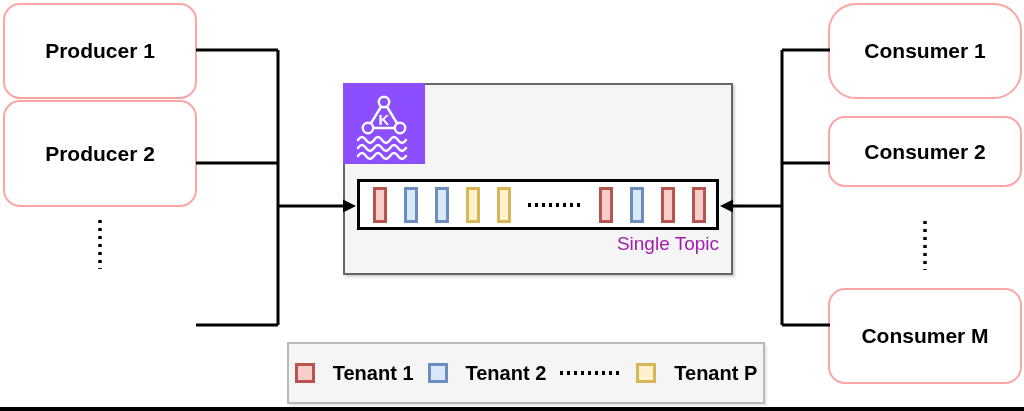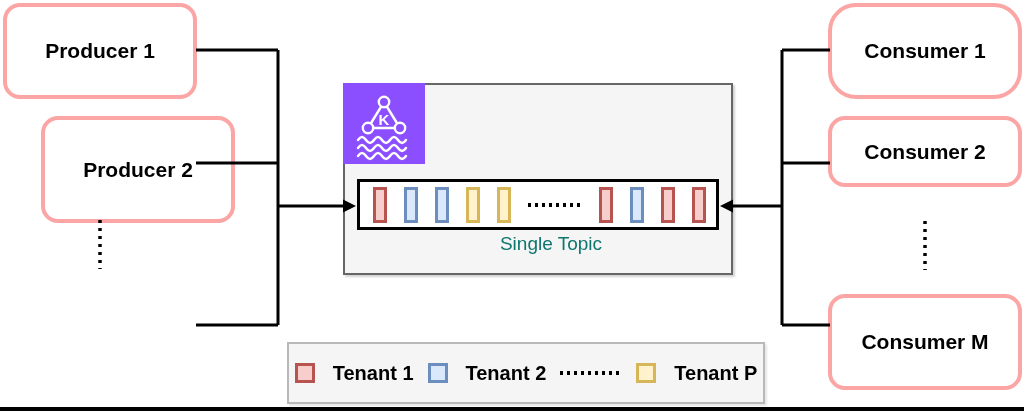--- a/index.html
+++ b/index.html
@@ -5,32 +5,32 @@
   html,body { margin:0; padding:0; background:#fff; }
   .canvas {
     position:relative; width:1024px; height:411px;
     background:#ffffff; overflow:hidden;
     font-family:"Liberation Sans", sans-serif;
   }
 
   
   .node {
     position:absolute; width:194px; height:96px;
-    background:#ffffff; border:4px solid #fca5a5;
+    background:#ffffff; border:2px solid #fca5a5;
     border-radius:17px; box-sizing:border-box;
     display:flex; align-items:center; justify-content:center;
     font-size:21px; font-weight:bold; color:#000;
     z-index:2;
   }
   .p1 { left:3px;   top:3px;   }
-  .p2 { left:3px;   top:116px; height:107px;margin-left:38px; }
+  .p2 { left:3px;   top:100px; height:107px; }
   .pN { left:3px;   top:277px; height:98px; }
   .c1 { left:828px; top:3px;border-radius:28px;   }
   .c2 { left:828px; top:116px; height:71px; }
-  .cM { left:828px; top:294px;border-radius:17px; }
+  .cM { left:828px; top:288px;border-radius:17px; }
 
   
   .cluster {
     position:absolute; left:343px; top:83px; width:390px; height:192px;
     background:#f5f5f5; border:2px solid #666;
     box-sizing:border-box; z-index:1;
     box-shadow:2px 2px 2px rgba(0,0,0,0.18);
   }
 
   
@@ -49,22 +49,22 @@
   }
   .message {
     width:14px; height:36px; border:3px solid; box-sizing:border-box;
     flex:0 0 auto;
   }
   .msg-dots {
     width:54px; height:4px; flex:0 0 auto;
     background:repeating-linear-gradient(90deg,#000 0 3.5px,transparent 3.5px 7px);
   }
   .topic-label {
-    position:absolute; left:371px; top:233px; width:360px;
-    text-align:center; font-size:19px; color:#0f766e; z-index:4;
+    position:absolute; left:359px; top:233px; width:360px;
+    text-align:right; font-size:19px; color:#a21caf; z-index:4;
   }
 
   
   .legend {
     position:absolute; left:287px; top:342px; width:478px; height:62px;
     background:#f5f5f5; border:2px solid #b9b9b9; box-sizing:border-box;
     display:flex; align-items:center; justify-content:center; gap:14px;
     z-index:2; box-shadow:2px 2px 2px rgba(0,0,0,0.10);
   }
   .legend-item { display:flex; align-items:center; gap:18px; }

